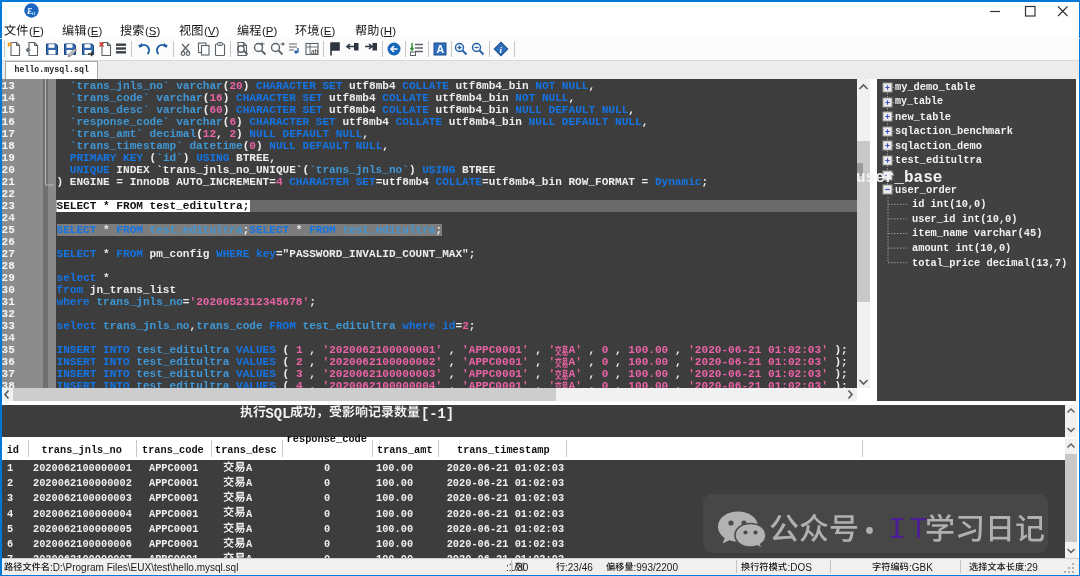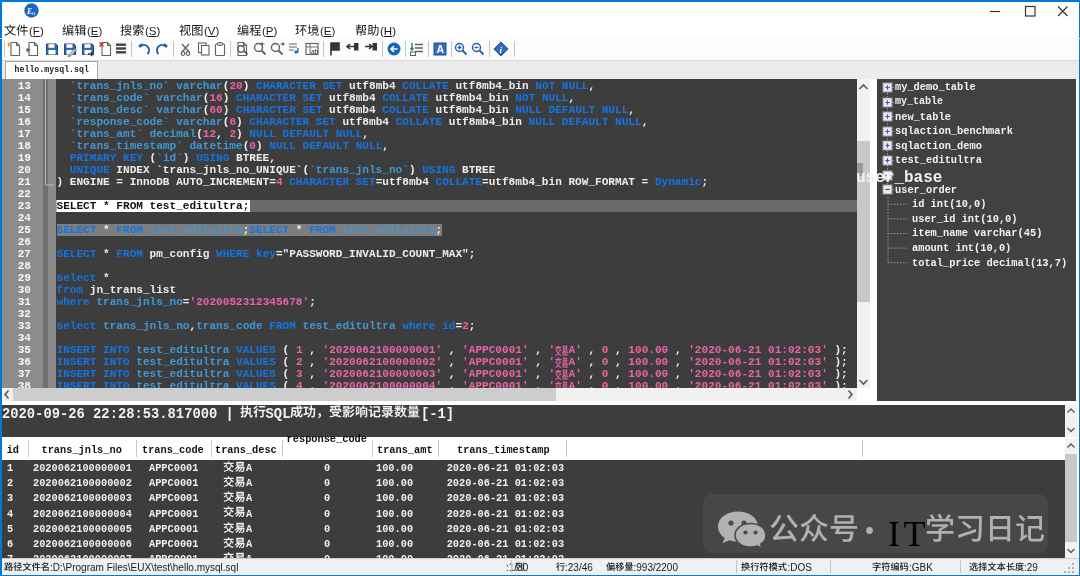--- a/index.html
+++ b/index.html
@@ -191,21 +191,21 @@
 <div class="abs" style="left:1.5px;top:60px;width:1077px;height:19px;background:#ececec;border-top:1px solid #d8d8d8"></div>
 <div class="abs" style="left:4.5px;top:60.5px;width:93px;height:18.5px;background:#fff;border:1px solid #a8a8a8;border-bottom:none"></div>
 <div class="abs mono" style="left:14.5px;top:65px;font-size:8.2px;font-weight:bold;color:#222;letter-spacing:.05px">hello.mysql.sql</div>
 <div class="abs" style="left:1.5px;top:79px;width:41.5px;height:309px;background:#8c8c8c"></div>
 <div class="abs" style="left:43px;top:79px;width:5px;height:309px;background:#6f6f6f"></div>
 <div class="abs" style="left:48px;top:79px;width:8px;height:309px;background:#8a8a8a"></div>
 <div class="abs" style="left:56px;top:79px;width:801px;height:309px;background:#3d3d3d;overflow:hidden"></div>
 <svg class="abs" style="left:44px;top:79px" width="12" height="120" viewBox="0 0 12 120">
       <path d="M1.5 0 V106 H10" stroke="#b8b8b8" stroke-width="1" fill="none"></path>
     </svg>
-<pre class="abs" style="left:1.5px;top:80.4px;width:29.5px;text-align:right;font-size:11.08px;line-height:12px;color:#f6f6f6">13
+<pre class="abs" style="left:1.5px;top:80.4px;width:29.5px;text-align:left;font-size:11.08px;line-height:12px;color:#f6f6f6">13
 14
 15
 16
 17
 18
 19
 20
 21
 22
 23
@@ -337,21 +337,20 @@
 <div class="abs mono" style="left:912px;top:256.6px;font-size:10.35px;color:#f2f2f2">total_price decimal(13,7)</div>
 <div class="abs" style="left:1.5px;top:388px;width:855.5px;height:13px;background:#f1f1f1"></div>
 <svg class="abs" style="left:2px;top:388px" width="10" height="13" viewBox="0 0 10 13">
       <path d="M6.5 2.5 L3 6.5 L6.5 10.5" stroke="#5a5a5a" stroke-width="1.6" fill="none"></path>
     </svg>
 <svg class="abs" style="left:845px;top:388px" width="10" height="13" viewBox="0 0 10 13">
       <path d="M3.5 2.5 L7 6.5 L3.5 10.5" stroke="#5a5a5a" stroke-width="1.6" fill="none"></path>
     </svg>
 <div class="abs" style="left:13px;top:388px;width:543px;height:13px;background:#cdcdcd"></div>
 <div class="abs" style="left:1.5px;top:404.5px;width:1063.5px;height:32px;background:#3d3d3d"></div>
-<div class="abs mono" style="left:2px;top:406.8px;font-size:13.8px;color:#f2f2f2">2020-09-26 22:28:53.817000 |</div>
 <svg style="position:absolute;left:239.6px;top:404.8px" width="26" height="14" viewBox="0 0 26 14">
       <path d="M6.5 0.4C6.5 1.3 6.6 2.2 6.5 3.0H4.8V4.4H6.5C6.5 5.0 6.4 5.6 6.4 6.1L5.4 5.6L4.7 6.5L4.5 5.8L3.4 6.2V4.3H4.6V2.9H3.4V0.4H1.9V2.9H0.5V4.3H1.9V6.6C1.3 6.8 0.8 6.9 0.4 7.0L0.7 8.5L1.9 8.1V10.9C1.9 11.0 1.9 11.1 1.7 11.1C1.6 11.1 1.1 11.1 0.7 11.1C0.8 11.5 1.0 12.2 1.1 12.6C1.9 12.6 2.5 12.5 2.9 12.3C3.3 12.0 3.4 11.6 3.4 10.9V7.7L4.8 7.2L4.7 6.7L6.1 7.6C5.7 9.2 4.9 10.5 3.6 11.4C3.9 11.7 4.5 12.4 4.7 12.7C6.1 11.6 6.9 10.2 7.4 8.4C7.9 8.8 8.3 9.1 8.6 9.3L9.3 8.4C9.4 11.1 9.7 12.6 11.1 12.6C12.1 12.6 12.6 12.1 12.7 10.2C12.3 10.1 11.8 9.8 11.5 9.5C11.4 10.7 11.3 11.2 11.2 11.2C10.6 11.2 10.7 8.0 10.9 3.0H8.0C8.0 2.2 8.0 1.3 8.0 0.4ZM9.3 4.4C9.3 5.7 9.3 6.9 9.3 7.9C8.9 7.6 8.3 7.2 7.7 6.9C7.9 6.1 7.9 5.3 8.0 4.4Z M18.8 1.1V2.6H25.2V1.1ZM16.3 0.4C15.7 1.3 14.4 2.5 13.3 3.2C13.6 3.5 14.0 4.1 14.2 4.5C15.5 3.6 16.9 2.2 17.8 1.0ZM18.3 4.7V6.2H22.1V10.8C22.1 11.0 22.0 11.0 21.8 11.0C21.6 11.0 20.7 11.0 19.9 11.0C20.1 11.4 20.4 12.1 20.4 12.6C21.6 12.6 22.4 12.5 23.0 12.3C23.5 12.1 23.7 11.6 23.7 10.8V6.2H25.5V4.7ZM16.8 3.2C16.0 4.7 14.5 6.2 13.2 7.1C13.5 7.5 14.0 8.2 14.3 8.5C14.6 8.2 15.0 7.9 15.3 7.5V12.6H16.9V5.8C17.4 5.1 17.9 4.5 18.3 3.8Z" fill="#f2f2f2"></path>
     </svg>
 <div class="abs mono" style="left:265.6px;top:406.8px;font-size:13.8px;color:#f2f2f2">SQL</div>
 <svg style="position:absolute;left:290.4px;top:404.8px" width="130" height="14" viewBox="0 0 130 14">
       <path d="M6.7 0.4C6.7 1.1 6.7 1.7 6.7 2.3H1.4V6.2C1.4 7.9 1.3 10.1 0.3 11.7C0.7 11.9 1.4 12.5 1.7 12.8C2.7 11.2 3.0 8.6 3.0 6.7H4.7C4.7 8.3 4.7 9.0 4.5 9.2C4.4 9.3 4.3 9.3 4.1 9.3C3.9 9.3 3.5 9.3 3.0 9.3C3.2 9.7 3.4 10.3 3.4 10.7C4.0 10.7 4.6 10.7 5.0 10.7C5.3 10.6 5.6 10.5 5.9 10.2C6.2 9.8 6.2 8.6 6.3 5.9C6.3 5.7 6.3 5.3 6.3 5.3H3.0V3.9H6.8C7.0 5.8 7.3 7.7 7.7 9.2C7.0 10.0 6.1 10.7 5.1 11.3C5.4 11.6 6.0 12.2 6.2 12.6C7.0 12.1 7.7 11.5 8.4 10.8C9.0 11.9 9.7 12.5 10.6 12.5C11.8 12.5 12.3 11.9 12.6 9.5C12.2 9.3 11.6 9.0 11.3 8.6C11.2 10.3 11.0 10.9 10.8 10.9C10.3 10.9 9.9 10.4 9.5 9.4C10.5 8.2 11.2 6.6 11.8 4.9L10.2 4.6C9.9 5.6 9.5 6.6 9.0 7.5C8.7 6.4 8.6 5.2 8.4 3.9H12.5V2.3H11.1L11.8 1.7C11.3 1.2 10.3 0.7 9.6 0.3L8.7 1.2C9.2 1.5 9.9 2.0 10.3 2.3H8.3C8.3 1.7 8.3 1.1 8.3 0.4Z M13.3 8.8 13.7 10.4C15.1 10.0 17.0 9.5 18.8 9.0L18.6 7.5L16.8 8.0V3.3H18.4V1.8H13.5V3.3H15.2V8.3C14.5 8.5 13.9 8.7 13.3 8.8ZM20.4 0.6 20.4 3.2H18.6V4.7H20.4C20.2 7.7 19.5 9.9 17.0 11.4C17.4 11.6 17.9 12.2 18.1 12.6C21.0 10.9 21.7 8.2 21.9 4.7H23.7C23.6 8.7 23.4 10.4 23.1 10.7C23.0 10.9 22.8 11.0 22.6 11.0C22.3 11.0 21.7 11.0 21.0 10.9C21.2 11.3 21.4 12.0 21.5 12.4C22.2 12.5 22.9 12.5 23.3 12.4C23.8 12.3 24.2 12.2 24.5 11.7C25.0 11.1 25.1 9.2 25.2 3.9C25.3 3.7 25.3 3.2 25.3 3.2H22.0L22.0 0.6Z M28.5 13.2C30.1 12.8 31.1 11.6 31.1 10.1C31.1 9.0 30.6 8.3 29.7 8.3C29.0 8.3 28.4 8.7 28.4 9.5C28.4 10.2 29.0 10.6 29.6 10.6L29.8 10.6C29.7 11.3 29.1 11.9 28.1 12.2Z M48.6 2.2C48.4 2.8 48.1 3.5 47.8 4.1H45.5L46.5 3.9C46.4 3.4 46.2 2.7 45.9 2.2C47.6 2.1 49.3 1.9 50.7 1.6L49.7 0.3C47.3 0.8 43.4 1.1 39.9 1.2C40.1 1.5 40.3 2.2 40.3 2.5L42.2 2.5L41.1 2.8C41.3 3.2 41.5 3.7 41.7 4.1H39.8V7.0H41.3V5.5H49.7V7.0H51.2V4.1H49.4C49.7 3.7 50.0 3.1 50.3 2.6ZM44.5 2.5C44.7 3.0 44.9 3.7 45.0 4.1H42.5L43.2 3.9C43.1 3.5 42.8 2.9 42.5 2.5C43.5 2.4 44.6 2.3 45.7 2.2ZM47.3 7.9C46.8 8.5 46.2 9.0 45.5 9.4C44.7 9.0 44.1 8.5 43.5 7.9ZM41.7 6.5V7.9H42.3L41.9 8.1C42.5 8.9 43.1 9.6 44.0 10.2C42.7 10.6 41.1 10.9 39.5 11.1C39.8 11.4 40.3 12.1 40.4 12.5C42.3 12.2 44.0 11.8 45.5 11.1C46.9 11.8 48.6 12.2 50.5 12.5C50.7 12.0 51.1 11.3 51.5 11.0C49.8 10.8 48.4 10.5 47.1 10.1C48.2 9.3 49.0 8.3 49.6 7.1L48.6 6.4L48.3 6.5Z M62.6 0.6C61.9 1.7 60.6 2.7 59.5 3.3C59.9 3.6 60.4 4.1 60.6 4.4C61.9 3.6 63.2 2.5 64.1 1.2ZM62.9 4.2C62.2 5.3 60.7 6.4 59.6 7.0C59.9 7.3 60.4 7.7 60.6 8.1C62.0 7.3 63.4 6.1 64.3 4.7ZM54.8 7.8H57.7V8.5H54.8ZM54.6 3.2H57.9V3.7H54.6ZM54.6 1.8H57.9V2.3H54.6ZM53.8 9.6C53.5 10.2 53.0 10.9 52.6 11.4C52.9 11.6 53.4 12.0 53.6 12.2C54.1 11.7 54.7 10.7 55.0 10.0ZM57.2 10.0C57.6 10.7 58.1 11.6 58.3 12.2L59.4 11.6L59.3 11.3C59.7 11.6 60.1 12.1 60.3 12.5C62.1 11.5 63.6 10.1 64.6 8.3L63.1 7.8C62.3 9.3 60.8 10.5 59.3 11.3C59.0 10.8 58.6 10.1 58.3 9.5ZM55.3 4.8 55.5 5.2H52.6V6.4H59.9V5.2H57.2C57.1 5.0 57.0 4.8 56.9 4.6H59.4V0.9H53.2V4.6H56.4ZM53.4 6.8V9.5H55.5V11.2C55.5 11.3 55.4 11.3 55.3 11.3C55.2 11.3 54.8 11.3 54.4 11.3C54.6 11.7 54.7 12.2 54.8 12.6C55.5 12.6 56.1 12.6 56.5 12.4C56.9 12.2 57.0 11.9 57.0 11.2V9.5H59.3V6.8Z M65.8 1.5V10.3H67.2V9.2H69.4V1.5ZM67.2 3.0H68.1V7.8H67.2ZM72.7 0.4C72.6 1.0 72.4 1.8 72.1 2.5H70.1V12.5H71.6V3.8H75.8V11.0C75.8 11.2 75.7 11.2 75.6 11.2C75.4 11.2 74.9 11.2 74.4 11.2C74.6 11.6 74.8 12.2 74.9 12.6C75.7 12.6 76.3 12.6 76.7 12.3C77.2 12.1 77.3 11.7 77.3 11.0V2.5H73.8C74.0 2.0 74.3 1.3 74.6 0.7ZM73.3 6.0H74.1V8.4H73.3ZM72.3 4.9V10.2H73.3V9.5H75.1V4.9Z M79.3 1.6C80.1 2.2 81.0 3.2 81.5 3.8L82.6 2.7C82.1 2.1 81.1 1.2 80.4 0.6ZM78.5 4.4V5.9H80.4V9.9C80.4 10.6 80.0 11.1 79.7 11.3C80.0 11.6 80.4 12.1 80.5 12.5C80.8 12.2 81.2 11.8 83.4 10.2C83.3 9.9 83.0 9.2 83.0 8.8L81.9 9.5V4.4ZM83.4 1.2V2.8H88.3V5.4H83.6V10.3C83.6 11.9 84.2 12.4 85.9 12.4C86.3 12.4 88.0 12.4 88.4 12.4C90.0 12.4 90.4 11.8 90.6 9.5C90.2 9.4 89.5 9.1 89.2 8.9C89.1 10.6 89.0 10.9 88.3 10.9C87.9 10.9 86.4 10.9 86.1 10.9C85.4 10.9 85.3 10.8 85.3 10.2V6.9H88.3V7.5H89.9V1.2Z M92.5 7.6C93.3 8.1 94.4 8.8 94.9 9.3L96.0 8.2C95.4 7.7 94.4 7.1 93.5 6.7ZM92.6 1.0V2.5H100.2L100.1 3.1H93.0V4.5H100.1L100.0 5.2H91.8V6.6H96.7V8.6C94.8 9.4 92.9 10.1 91.7 10.5L92.5 11.9C93.7 11.4 95.2 10.8 96.7 10.1V11.1C96.7 11.3 96.6 11.3 96.4 11.3C96.2 11.3 95.4 11.3 94.8 11.3C95.0 11.7 95.2 12.2 95.3 12.6C96.3 12.7 97.0 12.6 97.6 12.4C98.1 12.2 98.3 11.9 98.3 11.1V9.3C99.3 10.6 100.7 11.6 102.4 12.1C102.6 11.7 103.1 11.1 103.4 10.8C102.2 10.4 101.1 9.9 100.3 9.2C101.0 8.8 101.9 8.1 102.6 7.5L101.4 6.6H103.3V5.2H101.7C101.8 3.9 101.9 2.4 101.9 1.0L100.7 1.0L100.4 1.0ZM98.3 6.6H101.3C100.8 7.1 100.0 7.8 99.3 8.3C98.9 7.9 98.5 7.4 98.3 6.9Z M109.5 0.5C109.3 1.0 108.9 1.8 108.7 2.2L109.6 2.7C110.0 2.2 110.4 1.7 110.8 1.1ZM108.9 8.3C108.6 8.8 108.3 9.2 108.0 9.6L106.9 9.0L107.3 8.3ZM105.0 9.5C105.6 9.8 106.3 10.1 106.9 10.4C106.2 10.9 105.3 11.2 104.3 11.4C104.6 11.7 104.9 12.2 105.0 12.6C106.2 12.2 107.3 11.8 108.1 11.1C108.5 11.3 108.9 11.6 109.1 11.8L110.1 10.8C109.8 10.6 109.5 10.4 109.1 10.2C109.8 9.4 110.3 8.5 110.6 7.3L109.8 7.0L109.6 7.1H107.9L108.1 6.6L106.7 6.3C106.7 6.6 106.5 6.8 106.4 7.1H104.8V8.3H105.8C105.5 8.8 105.3 9.2 105.0 9.5ZM104.9 1.1C105.2 1.6 105.5 2.3 105.6 2.7H104.6V3.9H106.5C105.9 4.6 105.1 5.1 104.3 5.4C104.6 5.7 104.9 6.2 105.1 6.6C105.7 6.2 106.4 5.7 107.0 5.1V6.3H108.5V4.8C109.0 5.2 109.5 5.7 109.8 5.9L110.6 4.9C110.3 4.7 109.6 4.3 109.0 3.9H110.9V2.7H108.5V0.4H107.0V2.7H105.7L106.8 2.2C106.7 1.8 106.3 1.1 106.0 0.6ZM112.0 0.4C111.7 2.8 111.1 5.0 110.0 6.3C110.4 6.6 110.9 7.1 111.2 7.3C111.4 7.0 111.6 6.6 111.9 6.2C112.1 7.1 112.4 8.1 112.8 8.9C112.1 10.0 111.2 10.8 109.8 11.4C110.1 11.7 110.5 12.3 110.6 12.7C111.9 12.0 112.8 11.3 113.5 10.3C114.1 11.2 114.9 11.9 115.8 12.5C116.0 12.1 116.4 11.5 116.8 11.3C115.8 10.7 115.0 9.9 114.4 8.9C115.0 7.6 115.4 6.1 115.6 4.2H116.5V2.8H113.0C113.1 2.1 113.3 1.4 113.4 0.6ZM114.2 4.2C114.1 5.3 113.9 6.3 113.6 7.2C113.2 6.3 113.0 5.3 112.8 4.2Z M120.7 2.8H126.2V3.2H120.7ZM120.7 1.6H126.2V2.0H120.7ZM119.2 0.8V4.0H127.7V0.8ZM117.6 4.4V5.5H129.4V4.4ZM120.5 8.0H122.7V8.4H120.5ZM124.2 8.0H126.5V8.4H124.2ZM120.5 6.7H122.7V7.2H120.5ZM124.2 6.7H126.5V7.2H124.2ZM117.6 11.2V12.3H129.5V11.2H124.2V10.7H128.3V9.7H124.2V9.3H128.1V5.9H119.0V9.3H122.7V9.7H118.7V10.7H122.7V11.2Z" fill="#f2f2f2"></path>
     </svg>
 <div class="abs mono" style="left:421px;top:406.8px;font-size:13.8px;color:#f2f2f2">[-1]</div>
 <div class="abs" style="left:1065px;top:404.5px;width:12px;height:32px;background:#f1f1f1"></div>
 <svg class="abs" style="left:1065px;top:406px" width="12" height="10" viewBox="0 0 12 10">
@@ -464,21 +463,21 @@
 <path d="M36.5 13.5 C27.5 13.5 21 18.8 21 25.2 C21 31.7 27.5 37 36.5 37 C38.9 37 41.2 36.6 43.2 35.9 L48.5 38.5 L46.7 34.2 C50 32 52 28.8 52 25.2 C52 18.8 45.5 13.5 36.5 13.5 Z" fill="#b2b2b2" stroke="#4b4b4b" stroke-width="1.6"></path>
 <circle cx="31.5" cy="22.5" r="2.1" fill="#4b4b4b"></circle>
       <circle cx="41.5" cy="22.5" r="2.1" fill="#4b4b4b"></circle>
     </svg>
 <svg style="position:absolute;left:769px;top:513px" width="90" height="32" viewBox="0 0 90 32">
       <path d="M9.4 1.9C7.6 6.3 4.7 10.6 1.4 13.2C2.1 13.6 3.4 14.6 4.0 15.2C7.3 12.2 10.5 7.6 12.4 2.7ZM20.3 1.6 17.5 2.8C19.8 7.2 23.6 12.2 26.6 15.2C27.2 14.4 28.3 13.3 29.0 12.7C25.9 10.2 22.2 5.6 20.3 1.6ZM4.7 27.1C6.0 26.7 7.8 26.5 23.1 25.4C23.8 26.7 24.5 27.8 25.0 28.8L27.8 27.3C26.4 24.5 23.4 20.3 20.8 17.0L18.1 18.2C19.2 19.6 20.3 21.2 21.4 22.8L8.6 23.5C11.5 20.2 14.4 15.9 16.7 11.5L13.6 10.1C11.3 15.1 7.6 20.4 6.4 21.7C5.2 23.1 4.5 23.9 3.6 24.1C4.0 25.0 4.6 26.5 4.7 27.1Z M44.6 0.8C42.1 6.0 37.1 9.7 31.3 11.7C32.1 12.4 32.9 13.5 33.4 14.3C35.0 13.6 36.5 12.9 37.9 12.1C37.1 18.7 35.3 23.9 31.4 26.9C32.0 27.4 33.3 28.3 33.8 28.7C36.3 26.5 38.1 23.4 39.3 19.6C40.9 21.1 42.5 22.8 43.4 24.0L45.3 21.9C44.2 20.5 42.0 18.4 40.0 16.9C40.3 15.4 40.6 13.9 40.8 12.2L38.0 11.9C40.8 10.2 43.2 8.1 45.1 5.5C48.0 9.4 52.2 12.5 56.9 14.1C57.4 13.3 58.3 12.1 58.9 11.5C53.8 10.2 49.1 7.0 46.6 3.4L47.4 1.9ZM48.8 12.1C48.1 18.9 46.2 24.1 42.0 27.1C42.7 27.5 44.0 28.4 44.4 28.9C47.0 26.8 48.7 24.0 49.9 20.5C51.3 23.6 53.4 26.7 56.5 28.6C56.9 27.8 57.9 26.6 58.5 26.0C54.5 24.1 52.1 19.8 51.0 16.3C51.3 15.1 51.5 13.8 51.6 12.4Z M68.2 4.7H81.6V8.2H68.2ZM65.4 2.2V10.7H84.6V2.2ZM61.7 13.1V15.7H67.7C67.1 17.6 66.4 19.6 65.7 21.1H81.3C80.8 24.0 80.3 25.5 79.6 26.0C79.3 26.2 78.9 26.3 78.2 26.3C77.3 26.3 75.1 26.2 73.0 26.0C73.6 26.8 74.0 27.9 74.0 28.8C76.1 28.9 78.1 28.9 79.1 28.8C80.4 28.8 81.3 28.6 82.0 27.9C83.2 26.9 83.9 24.6 84.5 19.8C84.6 19.3 84.7 18.5 84.7 18.5H69.9L70.9 15.7H88.1V13.1Z" fill="#b0b0b0"></path>
     </svg>
 <svg class="abs" style="left:865px;top:526px" width="9" height="9" viewBox="0 0 9 9">
       <circle cx="4.5" cy="4.5" r="3.4" fill="#b0b0b0"></circle>
     </svg>
-<div class="abs" style="left:888px;top:513px;font-size:36px;color:#000000;font-family:Liberation Serif, serif;letter-spacing:3.5px">IT</div>
+<div class="abs" style="left:888px;top:513px;font-size:30px;color:#4c1d95;font-family:Liberation Mono, monospace;letter-spacing:3.5px">IT</div>
 <svg style="position:absolute;left:925px;top:513px" width="120" height="32" viewBox="0 0 120 32">
       <path d="M13.5 16.0V18.1H1.7V20.7H13.5V25.6C13.5 26.0 13.3 26.1 12.7 26.1C12.1 26.2 10.0 26.2 7.9 26.1C8.3 26.8 8.8 28.0 9.0 28.8C11.7 28.8 13.5 28.8 14.7 28.4C16.0 28.0 16.4 27.2 16.4 25.6V20.7H28.4V18.1H16.4V17.1C19.0 15.9 21.7 14.2 23.6 12.5L21.8 11.1L21.1 11.2H6.9V13.7H17.9C16.6 14.6 15.0 15.4 13.5 16.0ZM12.5 1.7C13.4 3.0 14.2 4.7 14.7 6.0H8.7L9.9 5.4C9.4 4.2 8.1 2.6 7.0 1.3L4.6 2.4C5.5 3.5 6.5 4.9 7.0 6.0H2.2V12.2H4.9V8.5H25.2V12.2H28.0V6.0H23.3C24.2 4.8 25.2 3.5 26.0 2.2L23.1 1.3C22.4 2.7 21.3 4.6 20.3 6.0H15.8L17.4 5.3C17.0 4.1 16.0 2.2 15.0 0.8Z M36.8 9.7C39.3 11.6 42.8 14.2 44.5 15.9L46.5 13.7C44.7 12.1 41.2 9.6 38.7 7.9ZM32.9 22.0 33.9 24.9C38.6 23.3 45.3 21.0 51.3 18.8L50.8 16.1C44.3 18.4 37.3 20.8 32.9 22.0ZM33.4 3.1V5.8H54.0C53.8 18.9 53.6 24.4 52.6 25.5C52.3 25.9 51.9 26.0 51.3 26.0C50.5 26.0 48.6 26.0 46.4 25.8C46.9 26.6 47.3 27.8 47.3 28.6C49.2 28.6 51.2 28.7 52.5 28.5C53.7 28.4 54.5 28.0 55.3 26.9C56.5 25.3 56.7 20.2 56.9 4.6C56.9 4.2 56.9 3.1 56.9 3.1Z M67.9 16.1H82.2V23.8H67.9ZM67.9 13.3V5.9H82.2V13.3ZM65.0 3.0V28.6H67.9V26.6H82.2V28.5H85.2V3.0Z M93.5 3.4C95.1 4.9 97.3 7.1 98.2 8.4L100.3 6.4C99.2 5.1 97.0 3.1 95.3 1.7ZM91.3 10.4V13.1H95.9V23.2C95.9 24.8 95.0 25.9 94.4 26.4C94.9 26.8 95.6 27.8 95.9 28.4C96.4 27.8 97.3 27.1 102.4 23.5C102.1 22.9 101.7 21.8 101.5 21.0L98.7 22.9V10.4ZM102.5 3.1V5.9H114.2V12.9H103.1V24.2C103.1 27.6 104.2 28.5 107.9 28.5C108.7 28.5 113.4 28.5 114.2 28.5C117.7 28.5 118.6 27.1 119.0 22.0C118.2 21.8 116.9 21.4 116.3 20.8C116.1 25.0 115.8 25.7 114.1 25.7C113.0 25.7 109.0 25.7 108.2 25.7C106.3 25.7 106.0 25.5 106.0 24.2V15.6H114.2V17.1H117.0V3.1Z" fill="#b0b0b0"></path>
     </svg>
 <div class="abs" style="left:1.5px;top:558px;width:1077px;height:16.5px;background:#f0f0f0;border-top:1px solid #cfcfcf"></div>
 <svg style="position:absolute;left:4px;top:562.2px" width="46" height="10" viewBox="0 0 46 10">
       <path d="M1.5 1.4H3.0V2.9H1.5ZM0.3 7.6 0.5 8.5C1.5 8.2 2.8 7.9 4.1 7.6L4.0 6.8L2.9 7.1V5.6H3.9C4.0 5.7 4.1 5.9 4.2 6.0L4.6 5.8V8.9H5.4V8.5H7.5V8.8H8.3V5.8L8.5 5.9C8.6 5.6 8.8 5.3 9.0 5.1C8.2 4.9 7.5 4.4 7.0 3.9C7.6 3.2 8.0 2.4 8.3 1.4L7.8 1.2L7.6 1.2H6.0C6.1 1.0 6.2 0.8 6.3 0.5L5.5 0.3C5.1 1.4 4.6 2.4 3.9 3.1V0.7H0.8V3.6H2.1V7.2L1.5 7.4V4.4H0.7V7.5ZM5.4 7.8V6.2H7.5V7.8ZM7.2 2.0C7.0 2.5 6.7 2.9 6.4 3.3C6.1 3.0 5.8 2.5 5.6 2.1L5.7 2.0ZM5.1 5.5C5.6 5.2 6.0 4.9 6.4 4.5C6.8 4.9 7.2 5.2 7.7 5.5ZM5.9 3.9C5.3 4.5 4.6 4.9 3.9 5.2V4.8H2.9V3.6H3.9V3.2C4.0 3.3 4.3 3.6 4.4 3.7C4.7 3.5 4.9 3.2 5.2 2.8C5.4 3.2 5.6 3.6 5.9 3.9Z M11.5 0.3C11.1 1.0 10.3 1.7 9.6 2.2C9.7 2.4 9.9 2.7 10.0 2.9C10.8 2.4 11.7 1.5 12.3 0.7ZM12.8 0.8V1.6H16.1C15.2 2.7 13.6 3.7 12.1 4.1C12.2 4.3 12.5 4.6 12.6 4.8C13.5 4.5 14.4 4.1 15.2 3.5C16.0 3.9 17.0 4.4 17.6 4.8L18.0 4.1C17.6 3.8 16.7 3.3 15.9 3.0C16.6 2.4 17.1 1.8 17.5 1.1L16.9 0.8L16.7 0.8ZM12.8 5.0V5.8H14.7V7.8H12.2V8.6H18.0V7.8H15.6V5.8H17.5V5.0ZM11.7 2.4C11.2 3.3 10.3 4.2 9.5 4.8C9.6 5.0 9.8 5.5 9.9 5.7C10.2 5.4 10.5 5.2 10.8 4.9V8.9H11.7V3.9C12.0 3.5 12.2 3.1 12.4 2.7Z M22.2 0.5C22.5 1.0 22.8 1.5 22.9 1.9H18.8V2.8H20.3C20.8 4.1 21.5 5.3 22.4 6.2C21.4 7.1 20.2 7.6 18.7 8.0C18.9 8.2 19.1 8.6 19.2 8.9C20.7 8.4 22.0 7.7 23.0 6.9C24.0 7.7 25.3 8.4 26.8 8.8C26.9 8.6 27.1 8.2 27.3 8.0C25.9 7.6 24.7 7.0 23.7 6.2C24.6 5.3 25.3 4.2 25.8 2.8H27.2V1.9H23.0L23.8 1.7C23.7 1.3 23.4 0.7 23.2 0.2ZM23.0 5.6C22.2 4.8 21.6 3.9 21.2 2.8H24.8C24.4 3.9 23.8 4.9 23.0 5.6Z M30.5 4.9V5.7H33.1V8.9H34.0V5.7H36.4V4.9H34.0V3.0H36.0V2.2H34.0V0.4H33.1V2.2H32.1C32.2 1.8 32.3 1.4 32.3 1.0L31.5 0.8C31.3 2.0 30.9 3.2 30.4 3.9C30.6 4.0 31.0 4.2 31.2 4.3C31.4 4.0 31.6 3.5 31.8 3.0H33.1V4.9ZM30.0 0.4C29.5 1.7 28.7 3.1 27.8 3.9C28.0 4.1 28.2 4.6 28.3 4.8C28.6 4.6 28.8 4.3 29.0 3.9V8.9H29.9V2.6C30.2 2.0 30.5 1.3 30.8 0.6Z M39.1 3.3C39.5 3.6 40.0 4.0 40.4 4.4C39.4 4.9 38.3 5.3 37.2 5.5C37.3 5.7 37.5 6.1 37.6 6.3C38.1 6.2 38.6 6.1 39.1 5.9V8.9H39.9V8.4H43.8V8.9H44.6V4.9H41.3C42.7 4.1 43.9 3.0 44.6 1.6L44.0 1.2L43.9 1.2H40.9C41.1 1.0 41.3 0.7 41.4 0.5L40.4 0.3C39.9 1.2 38.9 2.1 37.4 2.8C37.5 3.0 37.8 3.3 37.9 3.5C38.8 3.1 39.5 2.6 40.1 2.0H43.3C42.8 2.8 42.1 3.4 41.2 3.9C40.8 3.6 40.2 3.1 39.8 2.8ZM43.8 7.6H39.9V5.7H43.8Z" fill="#1a1a1a"></path>
     </svg>
 <div class="abs" style="left:50px;top:562px;font-size:10px;color:#1a1a1a">:D:\Program Files\EUX\test\hello.mysql.sql</div>
 <svg style="position:absolute;left:514.5px;top:562.2px" width="9" height="10" viewBox="0 0 9 10">
       <path d="M5.8 1.4V6.6H6.7V1.4ZM7.7 0.4V7.8C7.7 7.9 7.7 8.0 7.5 8.0C7.4 8.0 6.9 8.0 6.4 8.0C6.5 8.2 6.6 8.6 6.7 8.8C7.4 8.8 7.9 8.8 8.2 8.7C8.5 8.5 8.6 8.3 8.6 7.8V0.4ZM1.6 5.4C2.0 5.7 2.6 6.1 2.9 6.4C2.3 7.3 1.5 7.9 0.7 8.2C0.8 8.4 1.1 8.7 1.2 8.9C3.2 8.0 4.6 6.2 5.0 3.0L4.5 2.8L4.3 2.8H2.4C2.6 2.4 2.7 2.0 2.8 1.6H5.3V0.8H0.5V1.6H1.9C1.6 3.0 1.1 4.2 0.4 5.0C0.6 5.1 0.9 5.4 1.1 5.6C1.5 5.1 1.8 4.4 2.2 3.6H4.1C3.9 4.4 3.7 5.1 3.4 5.7C3.0 5.4 2.5 5.0 2.1 4.7Z" fill="#1a1a1a"></path>

